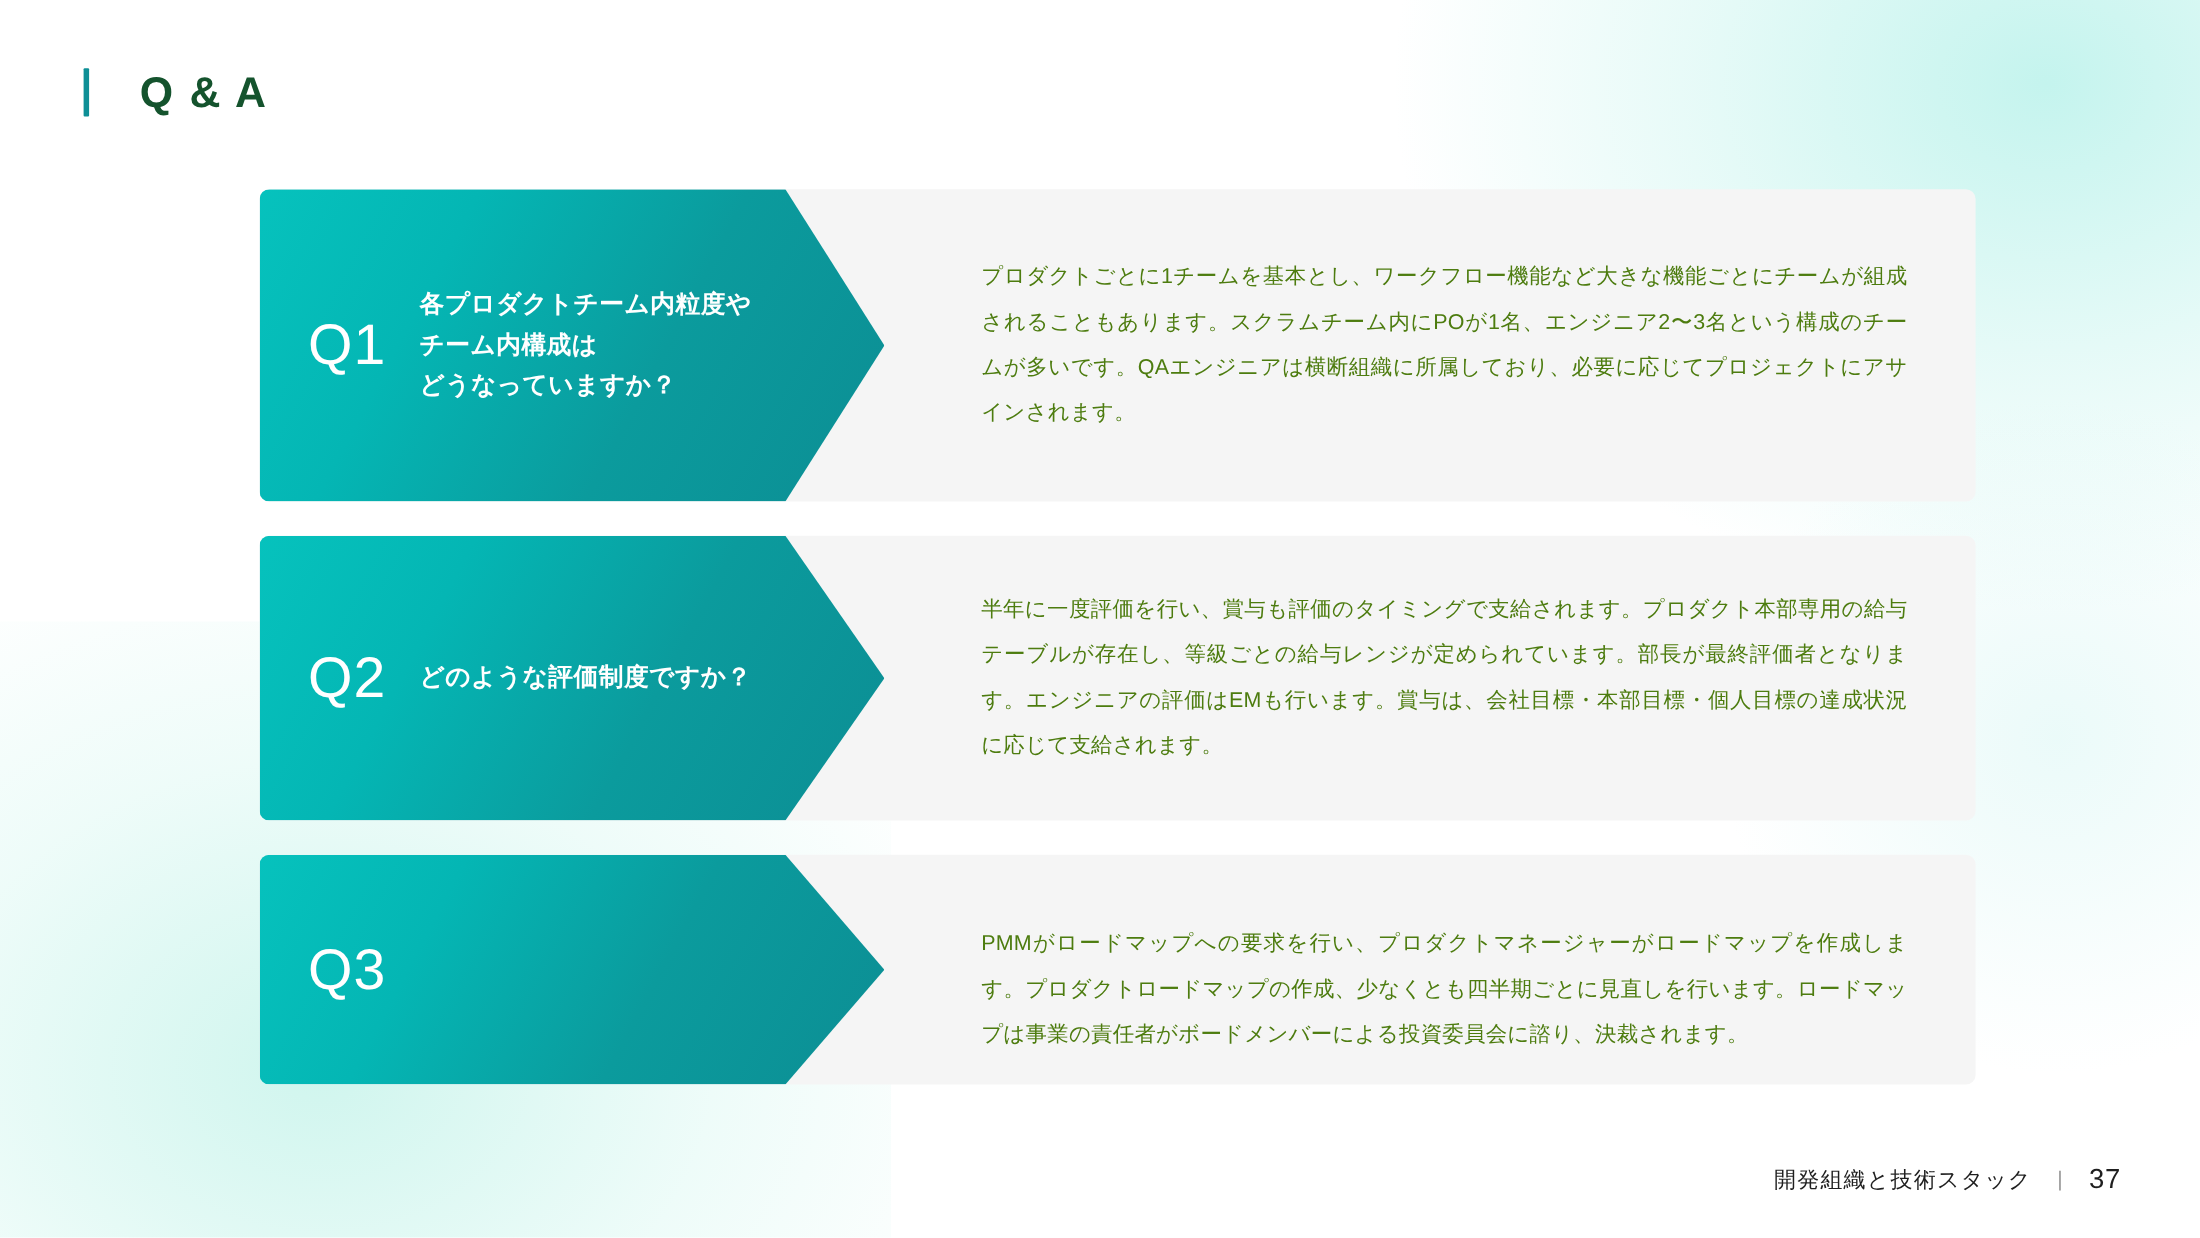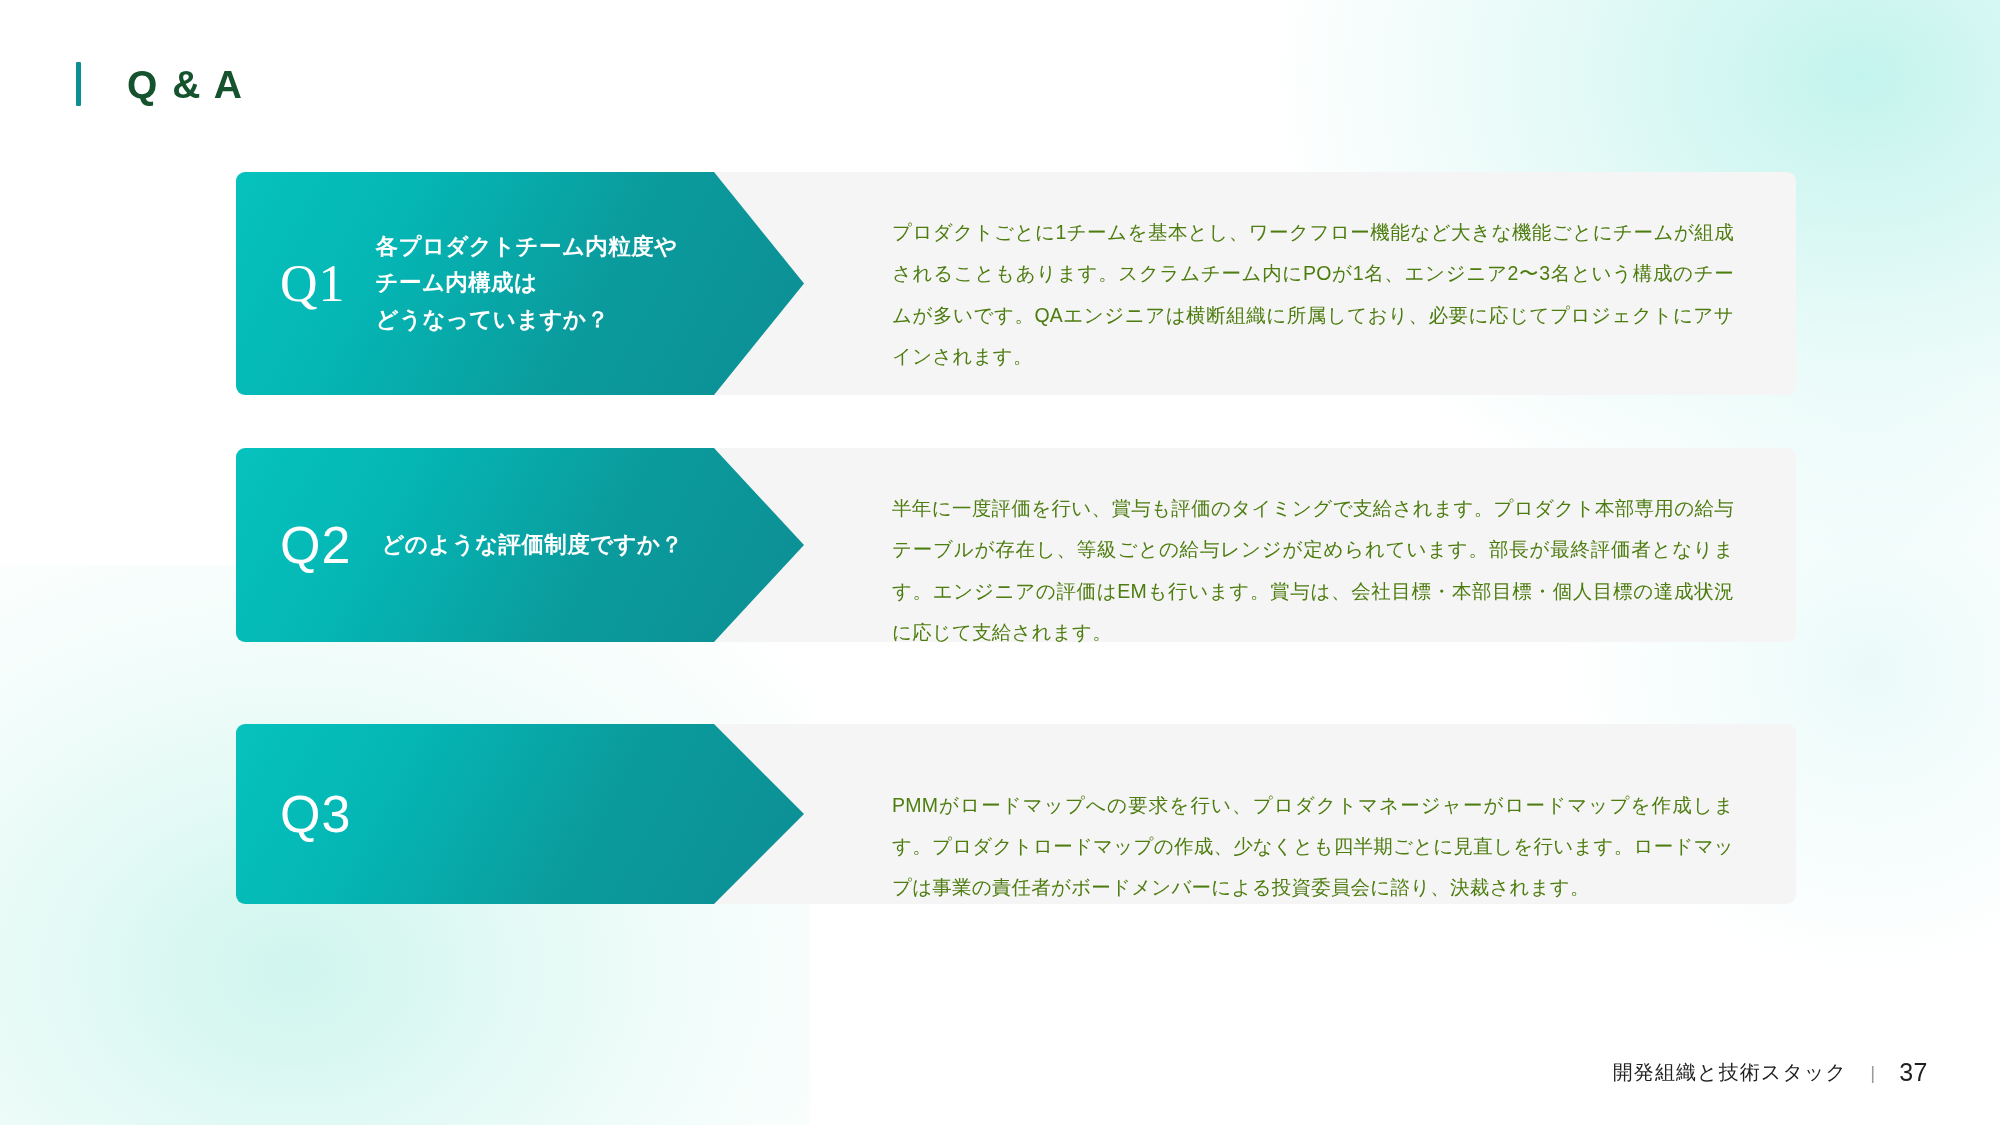--- a/index.html
+++ b/index.html
@@ -76,23 +76,23 @@
     flex:1;
     padding:30px 62px 30px 88px;
     display:flex; align-items:center;
   }
   .qa-atext {
     color:#4d7c0f; font-size:19.5px; line-height:2.12; letter-spacing:0.2px;
     text-align:justify;
   }
 
   
-  #qa-row-1 .qa-question, #qa-row-1 .qa-answer-card { height:223px;font-family:Liberation Serif, serif; }
-  #qa-row-2 .qa-question, #qa-row-2 .qa-answer-card { height:194px; }
-  #qa-row-3 .qa-question, #qa-row-3 .qa-answer-card { height:180px; }
+  #qa-row-1 .qa-question, #qa-row-1 .qa-answer-card { height:284px; }
+  #qa-row-2 .qa-question, #qa-row-2 .qa-answer-card { height:259px; }
+  #qa-row-3 .qa-question, #qa-row-3 .qa-answer-card { height:209px; }
   #qa-row-2 .qa-qtext { align-self:center; }
 
   
   #page-footer {
     position:absolute; right:72px; bottom:38px;
     display:flex; align-items:center; gap:23px;
     color:#1f1f1f; font-size:20px; letter-spacing:1.1px;
   }
   #footer-sep { color:#9a9a9a; font-size:19px; }
   #footer-page-number { font-size:25px; letter-spacing:0.5px; }

